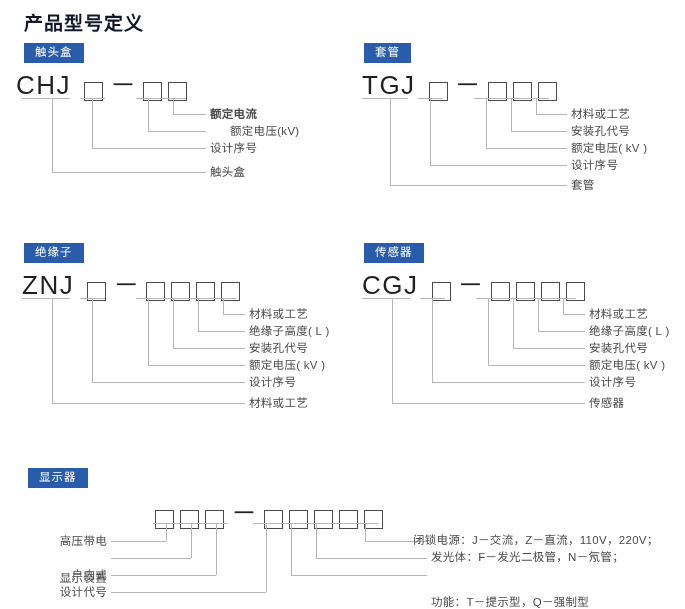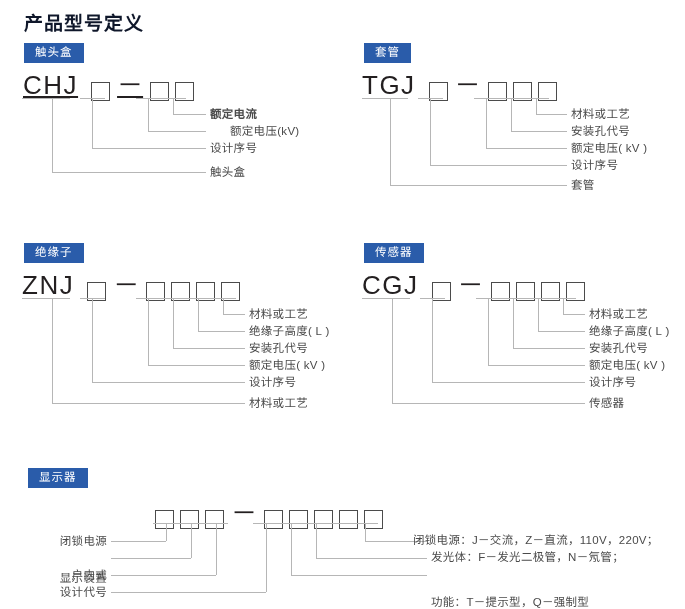--- a/index.html
+++ b/index.html
@@ -57,21 +57,21 @@
   }
   .lbl.right-align{text-align:right;}
 </style>
 </head>
 <body>
 
 <div class="page-title">产品型号定义</div>
 
 <div class="badge" style="left:24px;top:43px;">触头盒</div>
 
-<div class="code" style="left:23px;top:72px;text-decoration:underline;">
+<div class="code" style="left:16px;top:72px;">
   <span class="prefix">CHJ</span>
   <span class="gap"></span>
   <span class="box"></span>
   <span class="dash">－</span>
   <span class="box"></span>
   <span class="box"></span>
 </div>
 
 <div class="ul" style="left:22px;top:98px;width:48px;"></div>
 <div class="ul" style="left:80px;top:98px;width:25px;"></div>
@@ -238,21 +238,21 @@
 <div class="ul" style="left:178px;top:523px;width:25px;"></div>
 <div class="ul" style="left:203px;top:523px;width:25px;"></div>
 <div class="ul" style="left:253px;top:523px;width:25px;"></div>
 <div class="ul" style="left:278px;top:523px;width:25px;"></div>
 <div class="ul" style="left:303px;top:523px;width:25px;"></div>
 <div class="ul" style="left:328px;top:523px;width:25px;"></div>
 <div class="ul" style="left:353px;top:523px;width:25px;"></div>
 
 <div class="vline" style="left:166px;top:523px;height:18px;"></div>
 <div class="hline" style="left:111px;top:541px;width:55px;"></div>
-<div class="lbl right-align" style="left:41px;top:535px;width:66px;">闭锁电源</div>
+<div class="lbl right-align" style="left:41px;top:535px;width:66px;">高压带电</div>
 
 <div class="vline" style="left:191px;top:523px;height:35px;"></div>
 <div class="hline" style="left:111px;top:558px;width:80px;"></div>
 <div class="lbl right-align" style="left:41px;top:572px;width:66px;">显示装置</div>
 
 <div class="vline" style="left:216px;top:523px;height:52px;"></div>
 <div class="hline" style="left:111px;top:575px;width:105px;"></div>
 <div class="lbl right-align" style="left:41px;top:569px;width:66px;">户内式</div>
 
 <div class="vline" style="left:266px;top:523px;height:69px;"></div>

